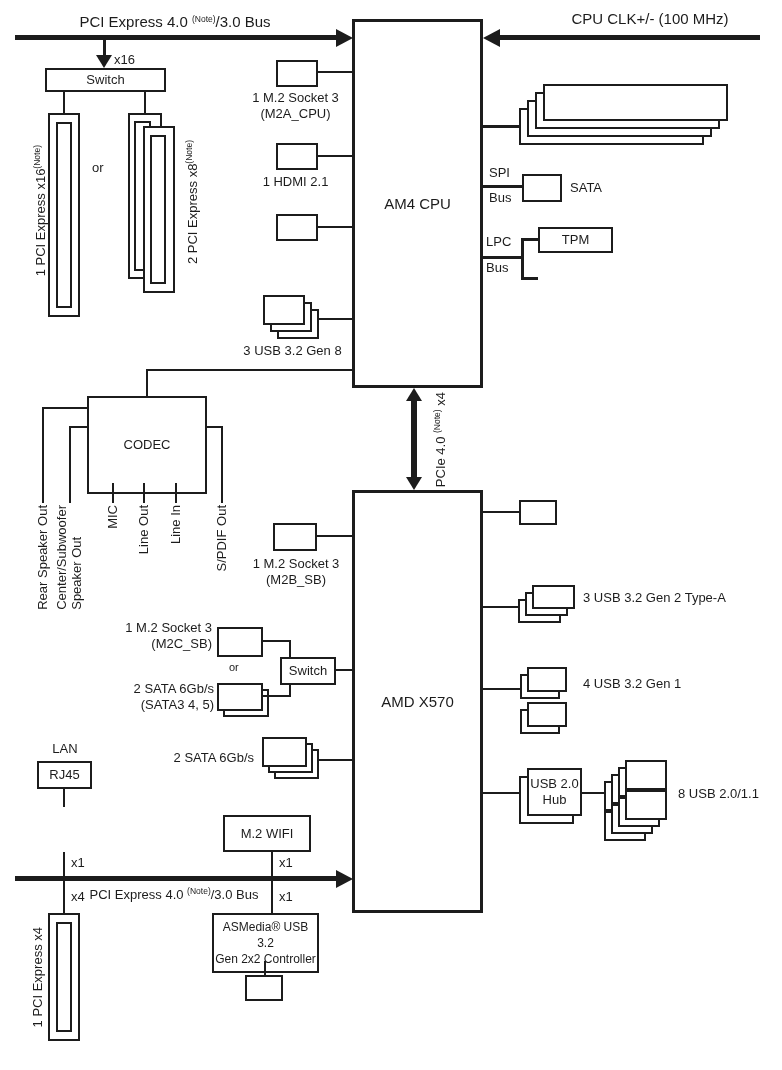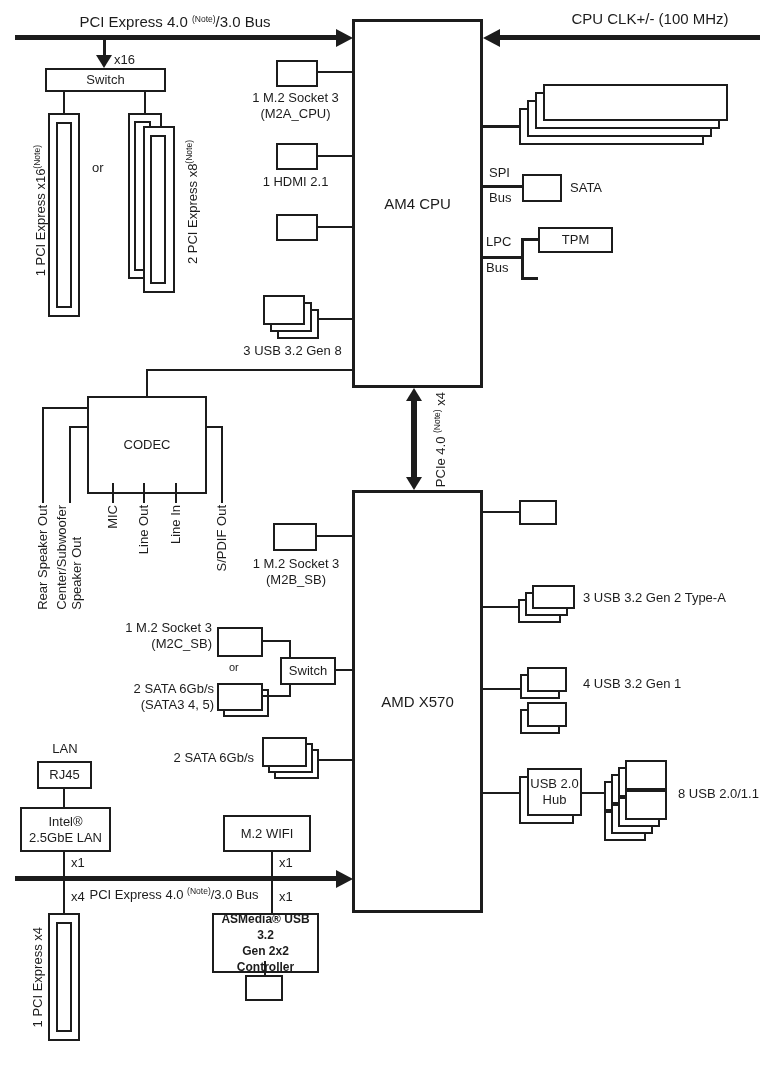--- a/index.html
+++ b/index.html
@@ -157,24 +157,20 @@
   <div class="box" style="left:274px;top:749px;width:45px;height:30px;"></div>
   <div class="box" style="left:268px;top:743px;width:45px;height:30px;"></div>
   <div class="box" style="left:262px;top:737px;width:45px;height:30px;"></div>
   <div class="lbl right" style="left:148px;top:750px;width:106px;">2 SATA 6Gb/s</div>
 
   <div class="lbl center" style="left:39px;top:741px;width:52px;">LAN</div>
   <div class="box flexc" style="left:37px;top:761px;width:55px;height:28px;">
       <span>RJ45</span>
     </div>
   <div class="vline" style="left:63px;top:789px;width:2px;height:18px;"></div>
-  <div class="box flexc" style="left:20px;top:807px;width:91px;height:45px;">
-      <span>Intel®</span>
-      <span>2.5GbE LAN</span>
-    </div>
   <div class="vline" style="left:63px;top:852px;width:2px;height:25px;"></div>
   <div class="lbl" style="left:71px;top:855px;">x1</div>
 
   <div class="hline" style="left:15px;top:876px;width:323px;height:5px;"></div>
   <div class="arr arr-r" style="left:336px;top:869.5px;"></div>
   <div class="lbl center" style="left:86px;top:883px;width:176px;"><span>PCI Express 4.0 </span><span class="sup">(Note)</span><span>/3.0 Bus</span></div>
   <div class="vline" style="left:63px;top:881px;width:2px;height:32px;"></div>
   <div class="lbl" style="left:71px;top:889px;">x4</div>
 
   <div class="box flexc" style="left:223px;top:815px;width:88px;height:37px;">
@@ -182,21 +178,21 @@
     </div>
   <div class="vline" style="left:271px;top:852px;width:2px;height:25px;"></div>
   <div class="lbl" style="left:279px;top:855px;">x1</div>
   <div class="vline" style="left:271px;top:881px;width:2px;height:32px;"></div>
   <div class="lbl" style="left:279px;top:889px;">x1</div>
 
   <div class="box" style="left:48px;top:913px;width:32px;height:128px;"></div>
   <div class="box" style="left:56px;top:922px;width:16px;height:110px;"></div>
   <div class="vtext" style="left:30px;top:927px;">1 PCI Express x4</div>
 
-  <div class="box flexc" style="left:212px;top:913px;width:107px;height:60px;font-size:12px;font-weight:bold;">
+  <div class="box flexc" style="left:212px;top:913px;width:107px;height:60px;font-size:12px;">
       <span>ASMedia® USB 3.2</span>
       <span>Gen 2x2 Controller</span>
     </div>
   <div class="vline" style="left:264px;top:961px;width:2px;height:14px;"></div>
   <div class="box" style="left:245px;top:975px;width:38px;height:26px;"></div>
 
   <div class="hline" style="left:483px;top:511px;width:36px;height:2px;"></div>
   <div class="box" style="left:519px;top:500px;width:38px;height:25px;"></div>
 
   <div class="hline" style="left:483px;top:606px;width:36px;height:2px;"></div>

